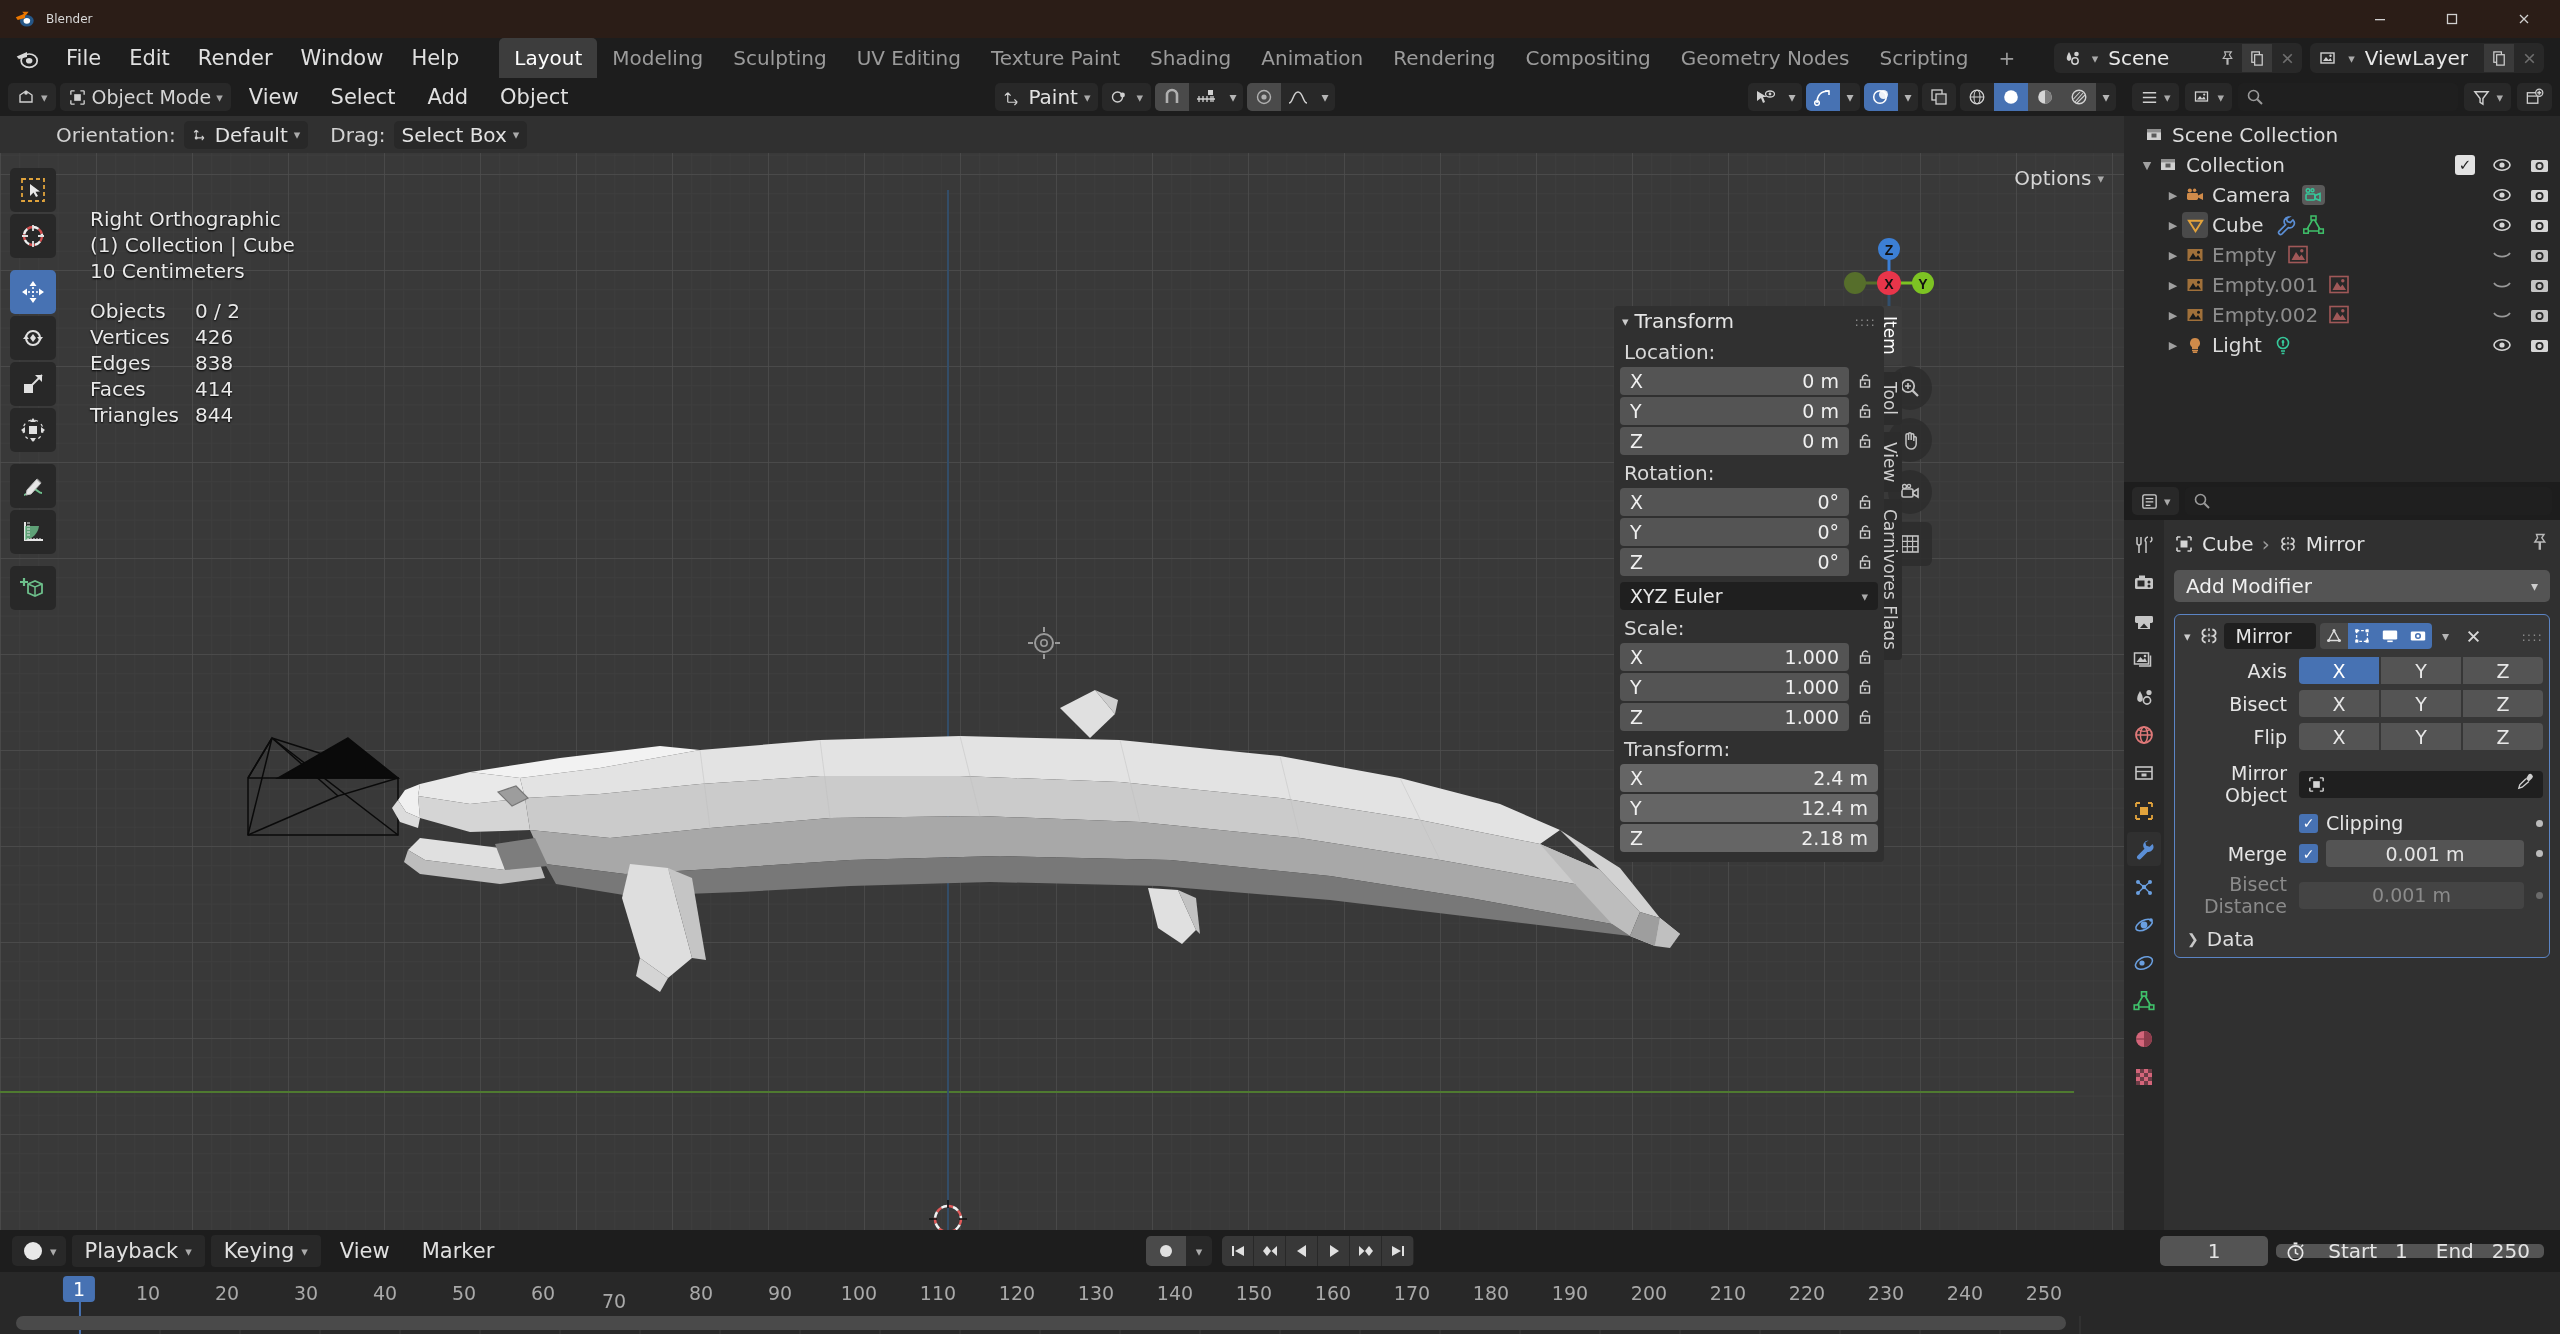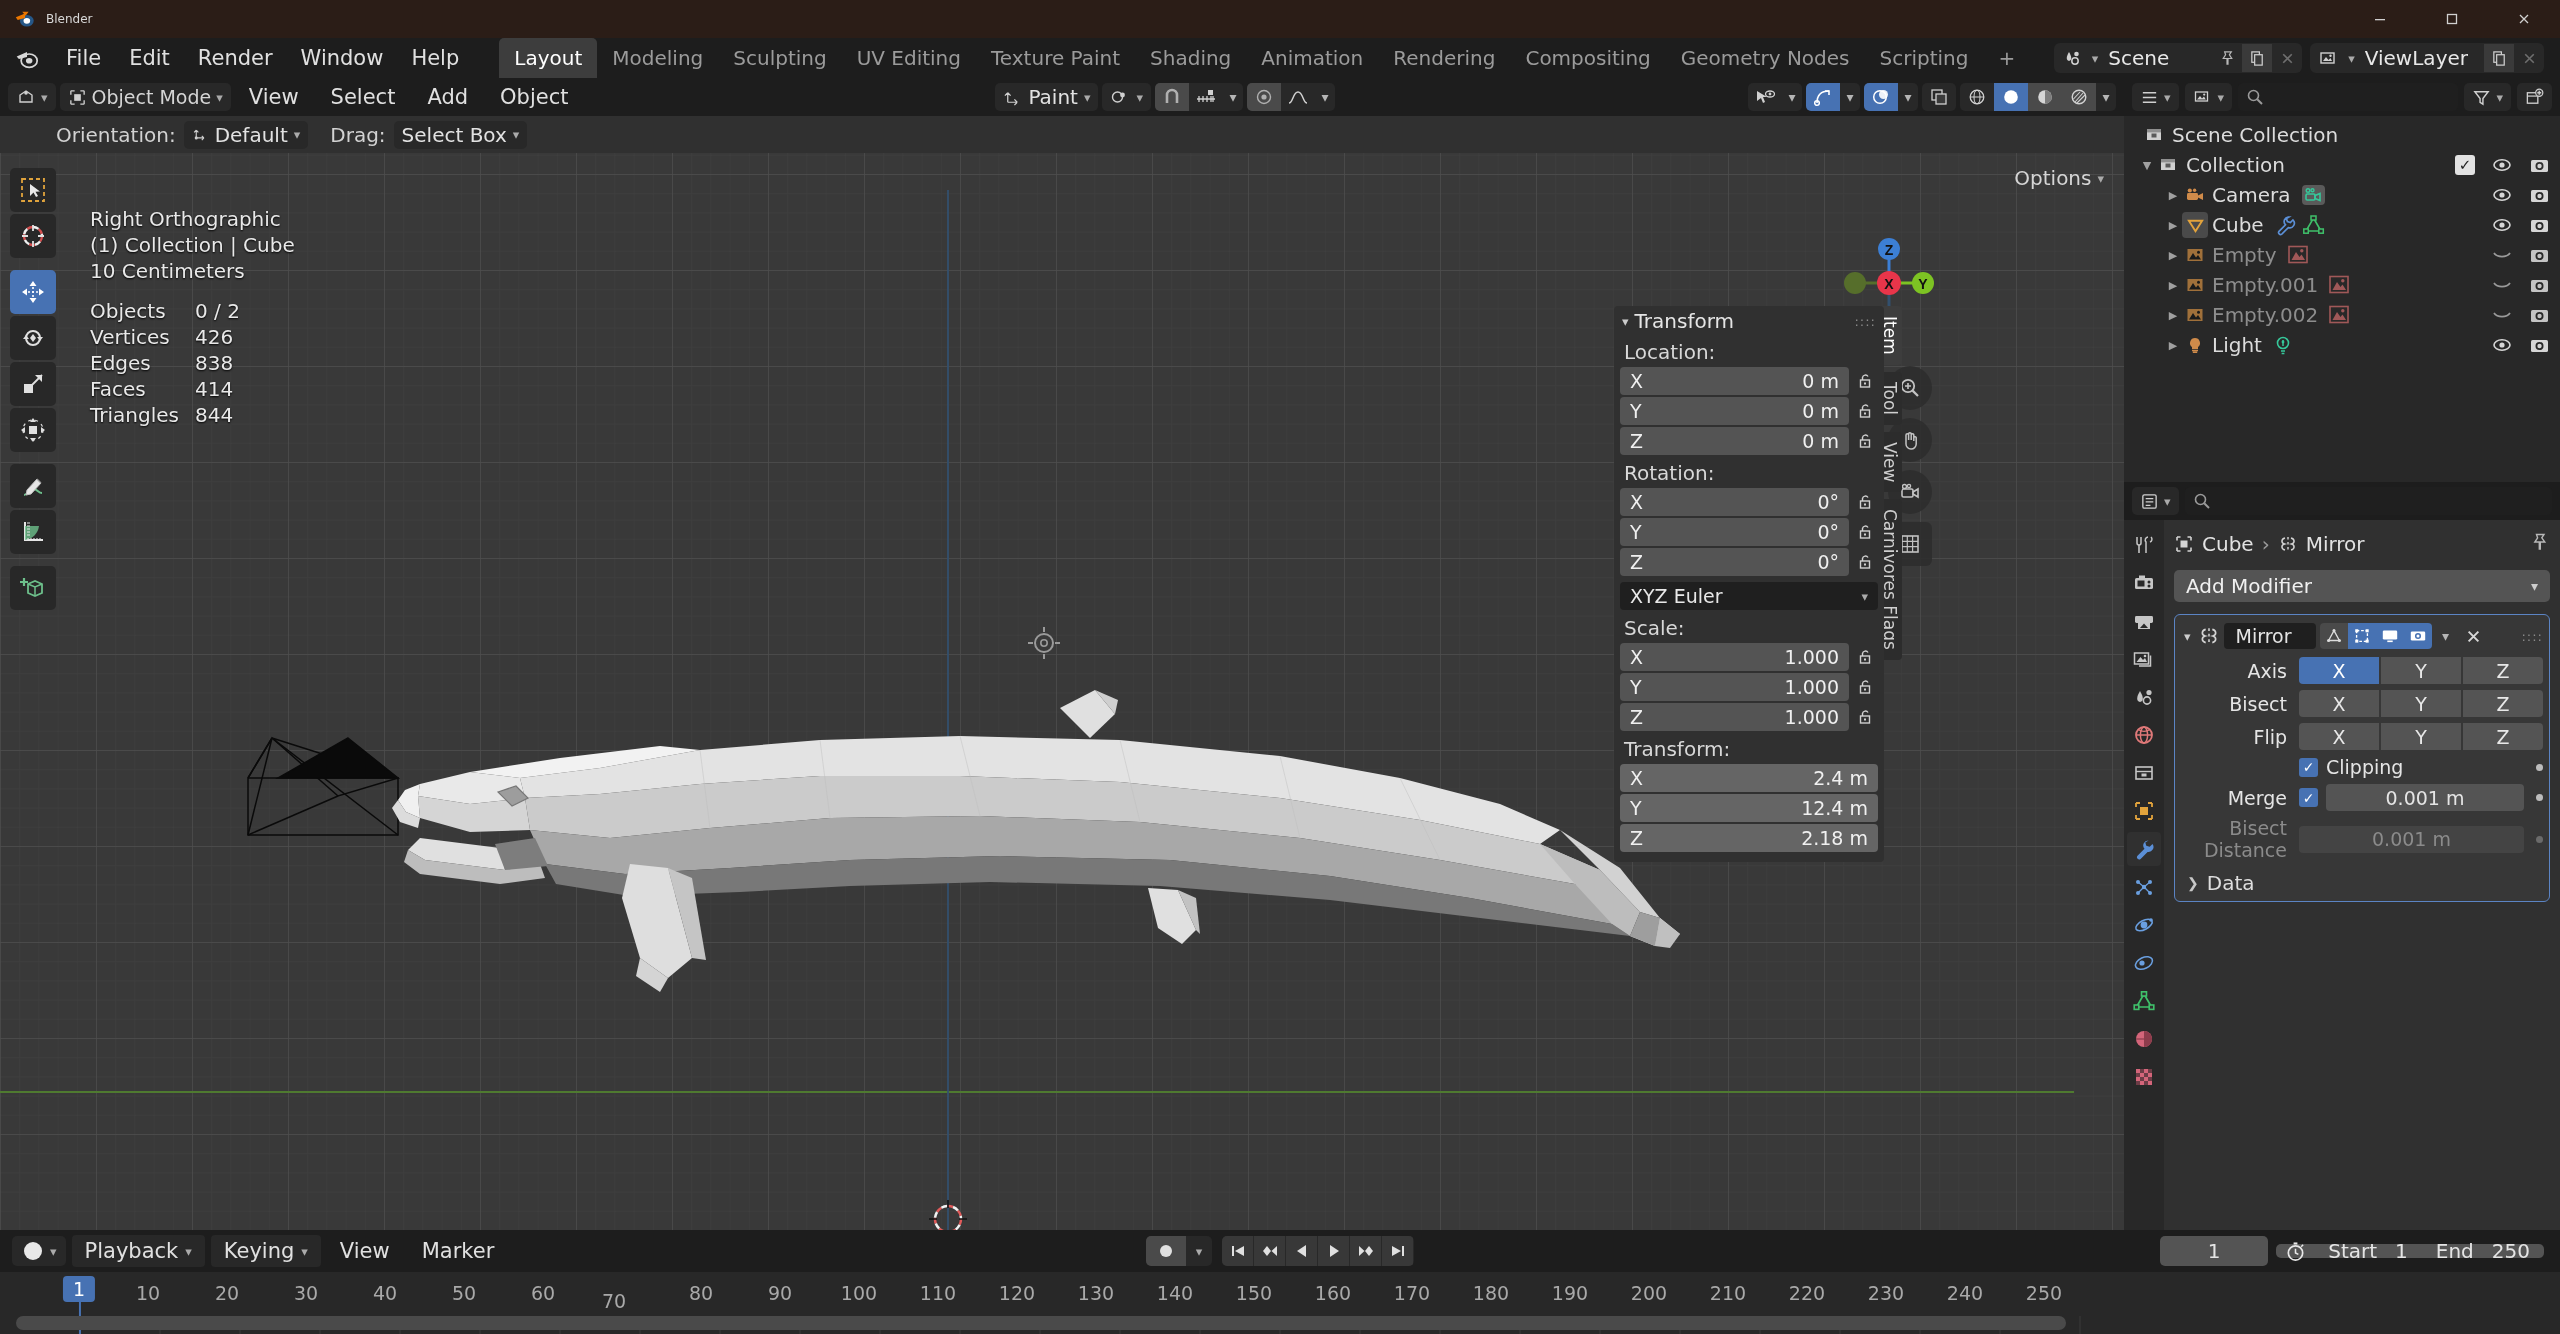--- a/index.html
+++ b/index.html
@@ -1388,20 +1388,36 @@
 
       <div class="mrow">
         <div class="mlabel">Flip</div>
         <div class="seg3">
           <div class="seg">X</div>
           <div class="seg">Y</div>
           <div class="seg">Z</div>
         </div>
       </div>
 
+      <div class="mrow" style="margin-top:12px;">
+        <div class="mlabel">Mirror Object</div>
+        <div class="mfield">
+          <svg width="19" height="19" viewBox="0 0 20 20">
+            <path d="M3 3 L6.5 3 M3 3 L3 6.5 M17 3 L13.5 3 M17 3 L17 6.5 M3 17 L6.5 17 M3 17 L3 13.5 M17 17 L13.5 17 M17 17 L17 13.5" fill="none" stroke="#d4d4d4" stroke-width="1.5"></path>
+            <rect x="6.5" y="6.5" width="7" height="7" fill="#d4d4d4"></rect>
+          </svg>
+          <span style="margin-left:8px;font-size:19px;"></span>
+          <span style="margin-left:auto;">
+            <svg width="19" height="19" viewBox="0 0 20 20">
+              <path d="M13 3 A2.6 2.6 0 0 1 17 6.6 L13.5 10 L10.5 7 Z" fill="#cfcfcf"></path>
+              <path d="M10.5 7 L4 13.5 L3 17 L6.5 16 L13.5 10" fill="none" stroke="#cfcfcf" stroke-width="1.5"></path>
+            </svg>
+          </span>
+        </div>
+      </div>
 
       <div class="mrow">
         <div class="mlabel"></div>
         <div style="flex:1;display:flex;align-items:center;gap:8px;">
           <div class="chk">✓</div>
           <span style="font-size:19px;">Clipping</span>
         </div>
         <div class="dot"></div>
       </div>
 

